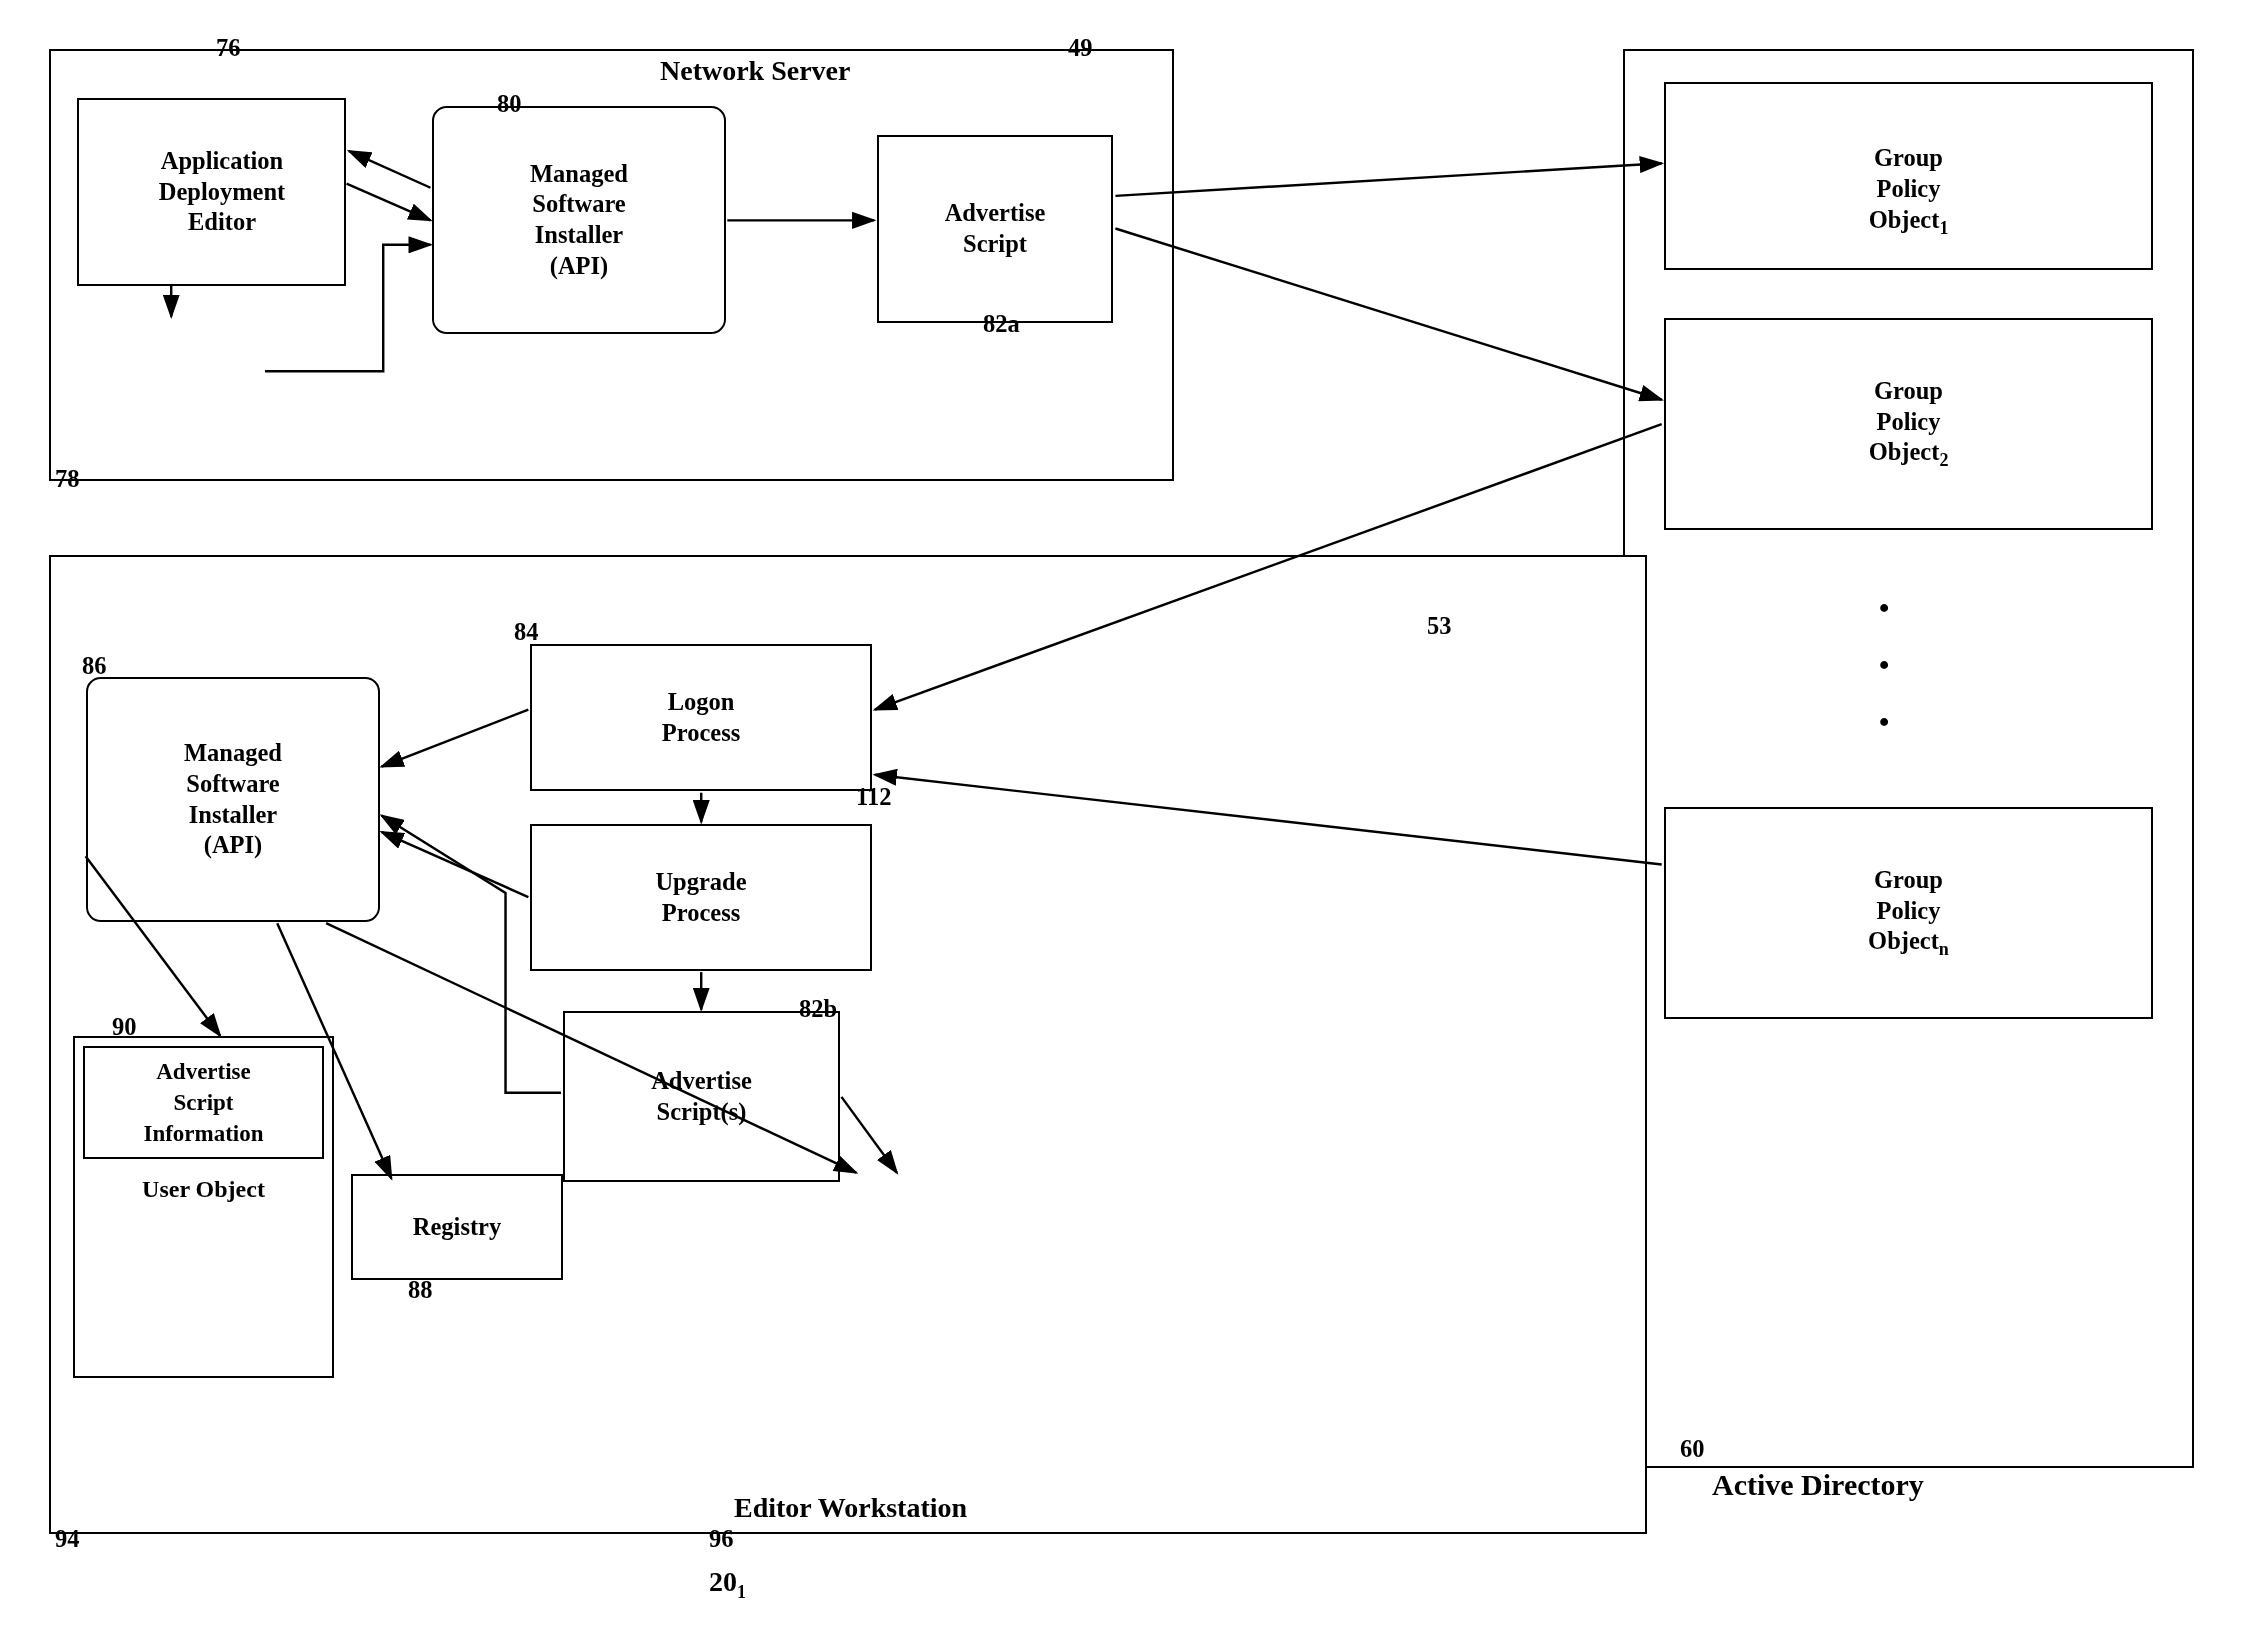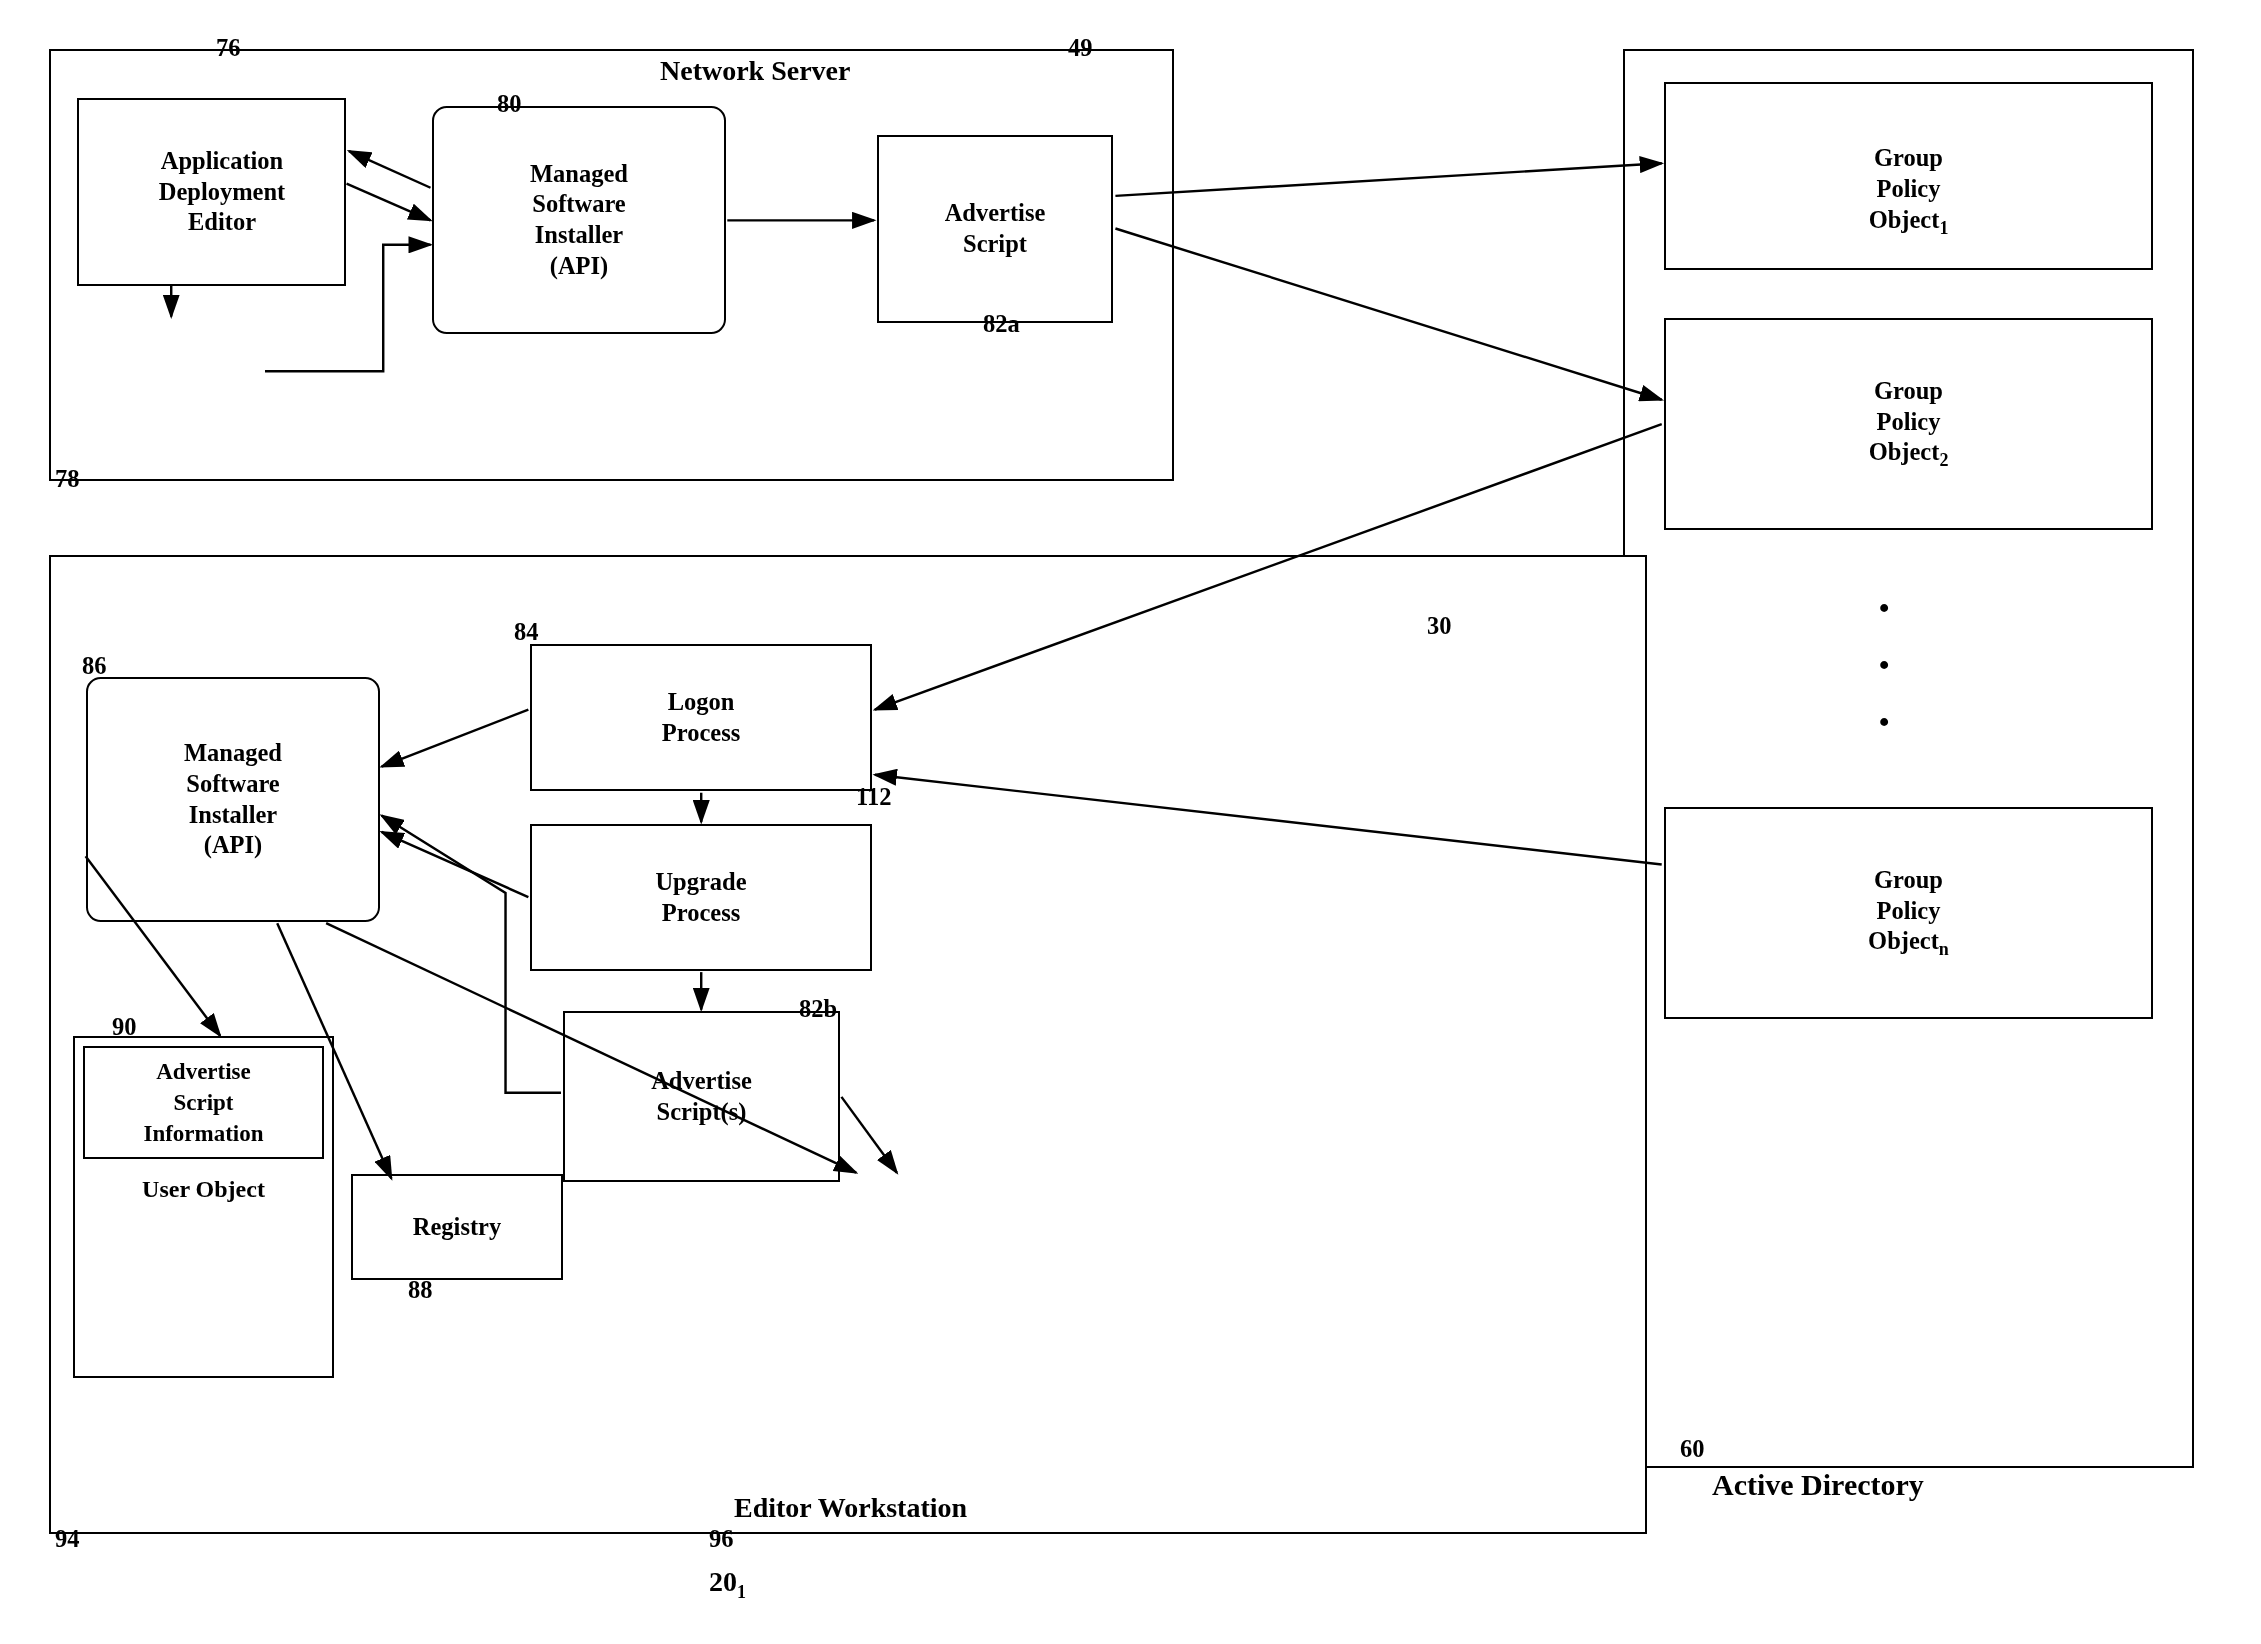--- a/index.html
+++ b/index.html
@@ -281,21 +281,21 @@
   <div class="label" style="left:497px;top:90px;">80</div>
   <div class="label" style="left:954px;top:310px;margin-left:29px;">82a</div>
   <div class="label" style="left:799px;top:995px;">82b</div>
   <div class="label" style="left:514px;top:618px;">84</div>
   <div class="label" style="left:82px;top:652px;">86</div>
   <div class="label" style="left:408px;top:1276px;">88</div>
   <div class="label" style="left:72px;top:1013px;margin-left:40px;">90</div>
   <div class="label" style="left:55px;top:1525px;">94</div>
   <div class="label" style="left:709px;top:1525px;">96</div>
   <div class="label" style="left:856px;top:783px;">112</div>
-  <div class="label" style="left:1427px;top:612px;">30</div>
+  <div class="label" style="left:1427px;top:612px;">53</div>
   <div class="label" style="left:1680px;top:1435px;">60</div>
 
   <div class="label" style="left:620px;top:55px;font-size:28px;margin-left:40px;">Network Server</div>
 
   <div class="label" style="left:1712px;top:1468px;font-size:30px;">Active Directory</div>
 
   <div class="label" style="left:734px;top:1492px;font-size:28px;">Editor Workstation</div>
 
   <div class="label" style="left:709px;top:1566px;font-size:28px;">
     <span>20</span><span class="subscript">1</span>

